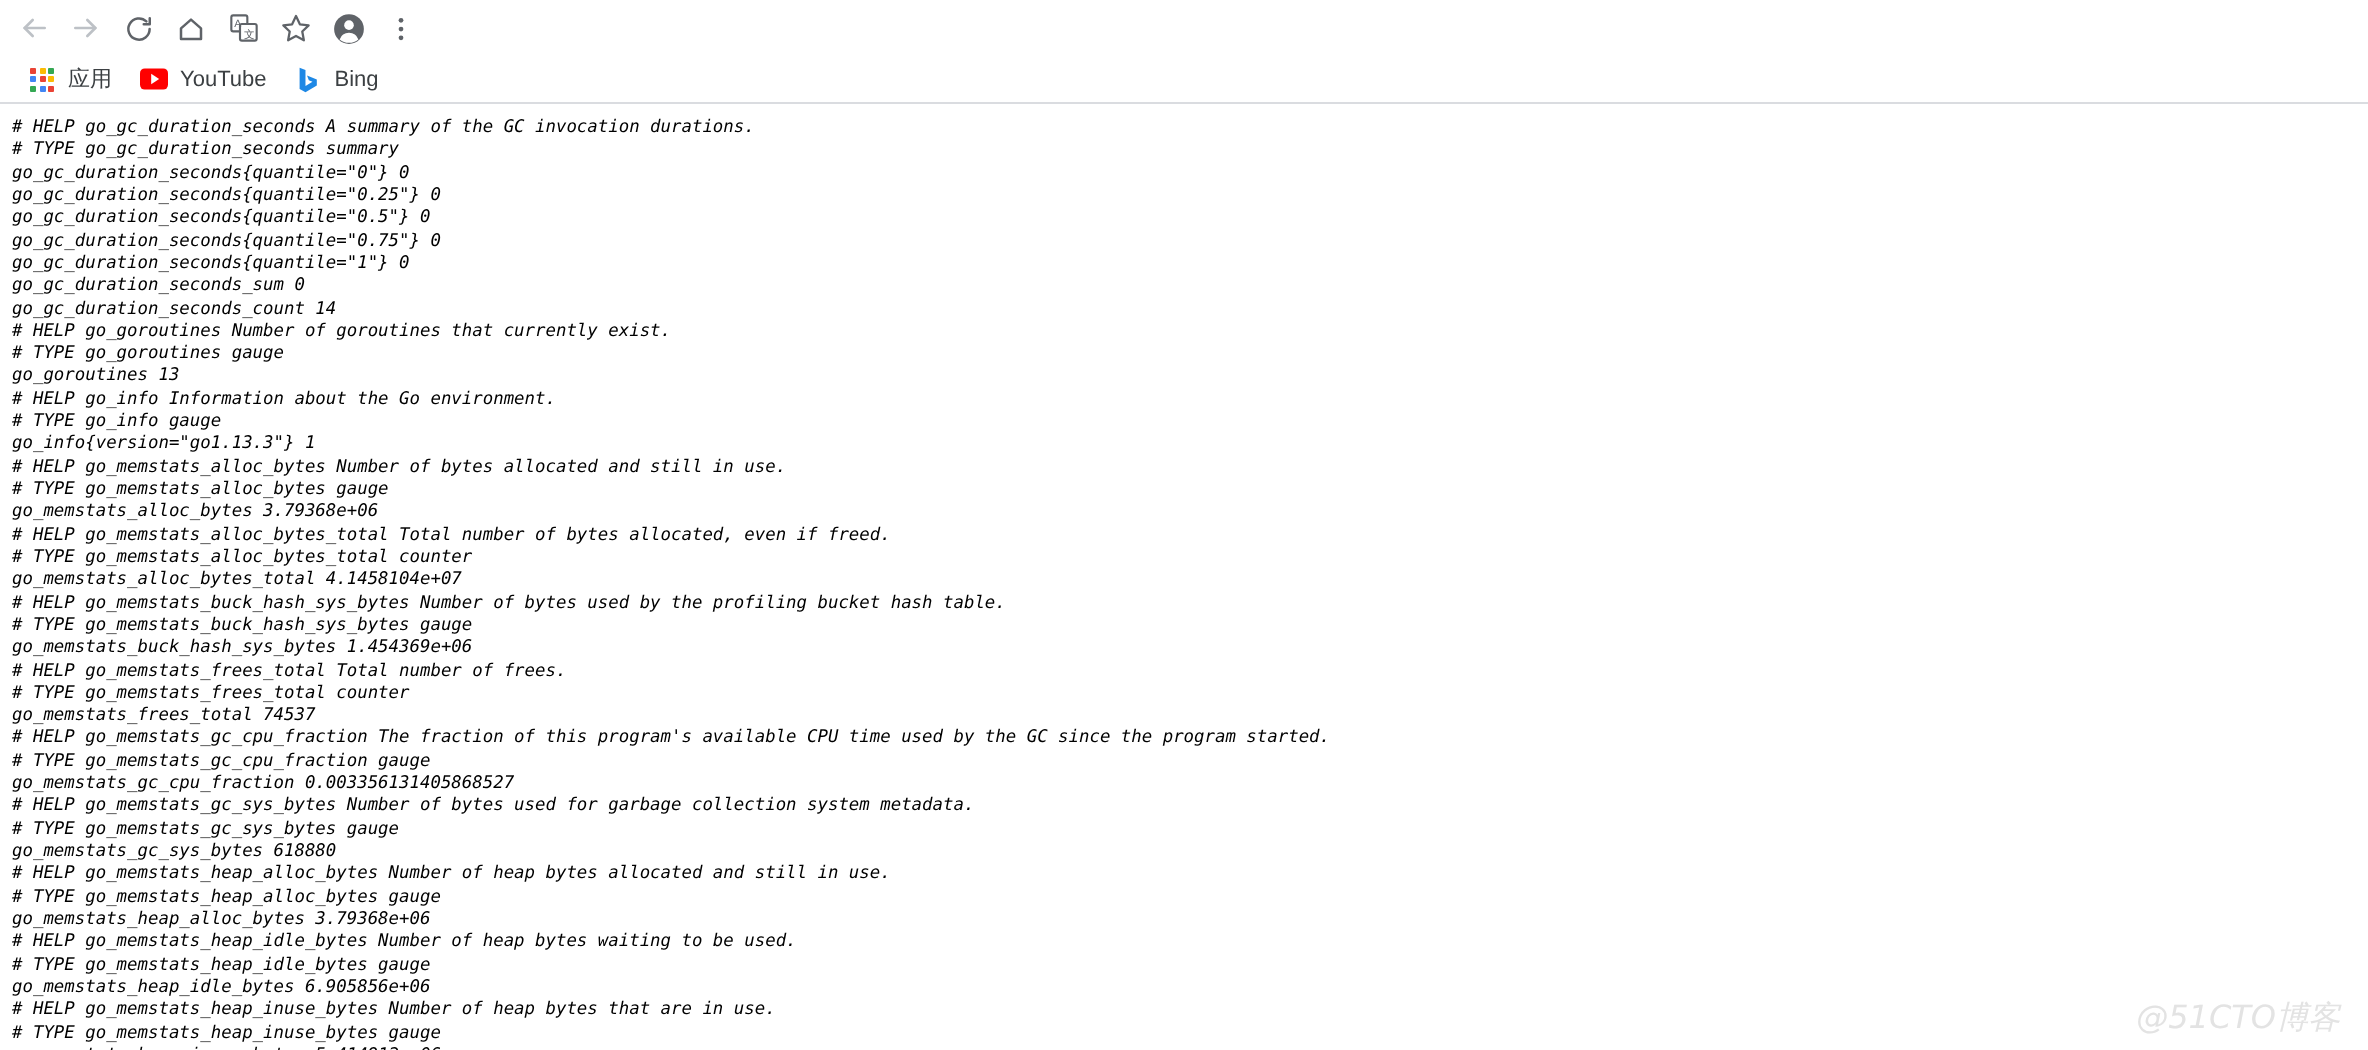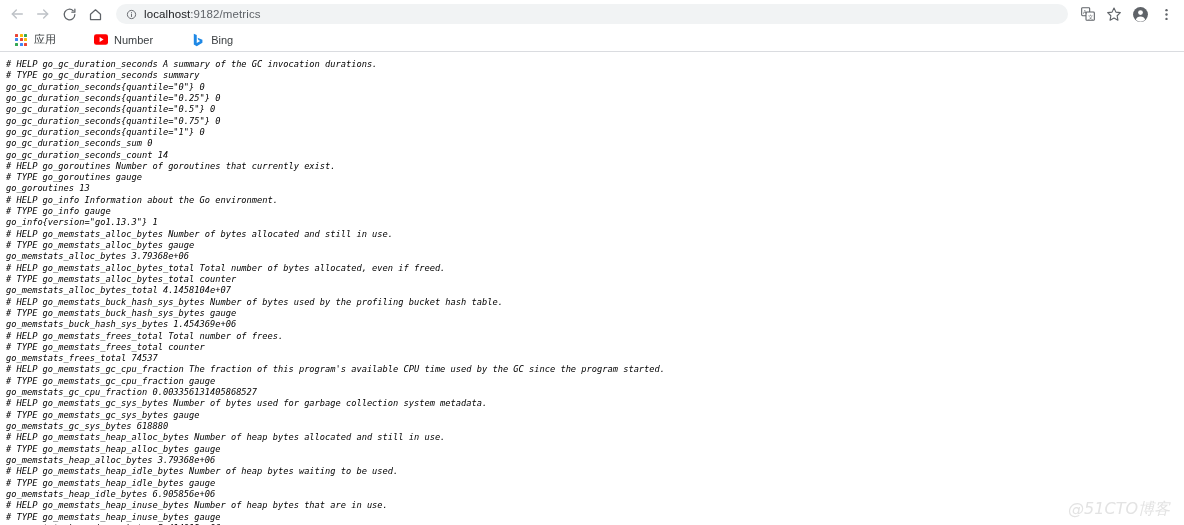--- a/index.html
+++ b/index.html
@@ -83,21 +83,20 @@
   }
   .tb-icon svg { display: block; }
 
   
   .bookmarks-bar {
     height: 23px;
     display: flex;
     align-items: center;
     padding-left: 8px;
     box-sizing: border-box;
-    gap: 24px;
   }
   .bm-item {
     display: flex;
     align-items: center;
     height: 20px;
     padding: 0 6px;
     border-radius: 4px;
     margin-right: 2px;
   }
   .bm-label {
@@ -199,30 +198,20 @@
     </div>
 
     <div class="nav-btn">
       <span>
         <svg width="15" height="15" viewBox="0 0 24 24" fill="none" stroke="#5f6368" stroke-width="2" stroke-linecap="round" stroke-linejoin="round">
           <path d="M4 11.5 12 4.5l8 7V20H4z"></path>
         </svg>
       </span>
     </div>
 
-    <div class="omnibox">
-      <span class="info-icon">
-        <svg width="11" height="11" viewBox="0 0 24 24" fill="none" stroke="#5f6368" stroke-width="2">
-          <circle cx="12" cy="12" r="9"></circle>
-          <line x1="12" y1="11" x2="12" y2="16.5" stroke-linecap="round"></line>
-          <circle cx="12" cy="7.8" r="1.1" fill="#5f6368" stroke="none"></circle>
-        </svg>
-      </span>
-      <span class="url-text"><span class="url-host">localhost</span><span>:9182/metrics</span></span>
-    </div>
 
     <div class="tb-right">
 
       <div class="tb-icon">
         <svg width="16" height="16" viewBox="0 0 24 24" fill="none" stroke="#5f6368" stroke-width="1.6">
           <rect x="2.5" y="2.5" width="12" height="12" rx="1.4"></rect>
           <rect x="9" y="9" width="12.5" height="12.5" rx="1.4" fill="#ffffff"></rect>
           <text x="4.6" y="11.6" font-size="8" fill="#5f6368" stroke="none" font-family="Liberation Sans, sans-serif">A</text>
           <text x="12" y="19.5" font-size="8" fill="#5f6368" stroke="none" font-family="Liberation Sans, sans-serif">文</text>
         </svg>
@@ -272,21 +261,21 @@
       <span class="bm-label">应用</span>
     </div>
 
     <div class="bm-item">
       <span class="bm-ico">
         <svg width="14" height="11" viewBox="0 0 24 18">
           <rect x="0" y="0" width="24" height="18" rx="4" fill="#ff0000"></rect>
           <polygon points="9.6,4.6 16.4,9 9.6,13.4" fill="#ffffff"></polygon>
         </svg>
       </span>
-      <span class="bm-label">Number</span>
+      <span class="bm-label">YouTube</span>
     </div>
 
     <div class="bm-item">
       <span class="bm-ico">
         <svg width="12" height="14" viewBox="0 0 16 20">
           <path d="M2 1.2 6.2 2.8v11.4l5-2.9-2.6-1.2-1.3-3.3 7 2.9v4.2L6.2 18.8 2 16.4z" fill="#1e88e5"></path>
         </svg>
       </span>
       <span class="bm-label">Bing</span>
     </div>

